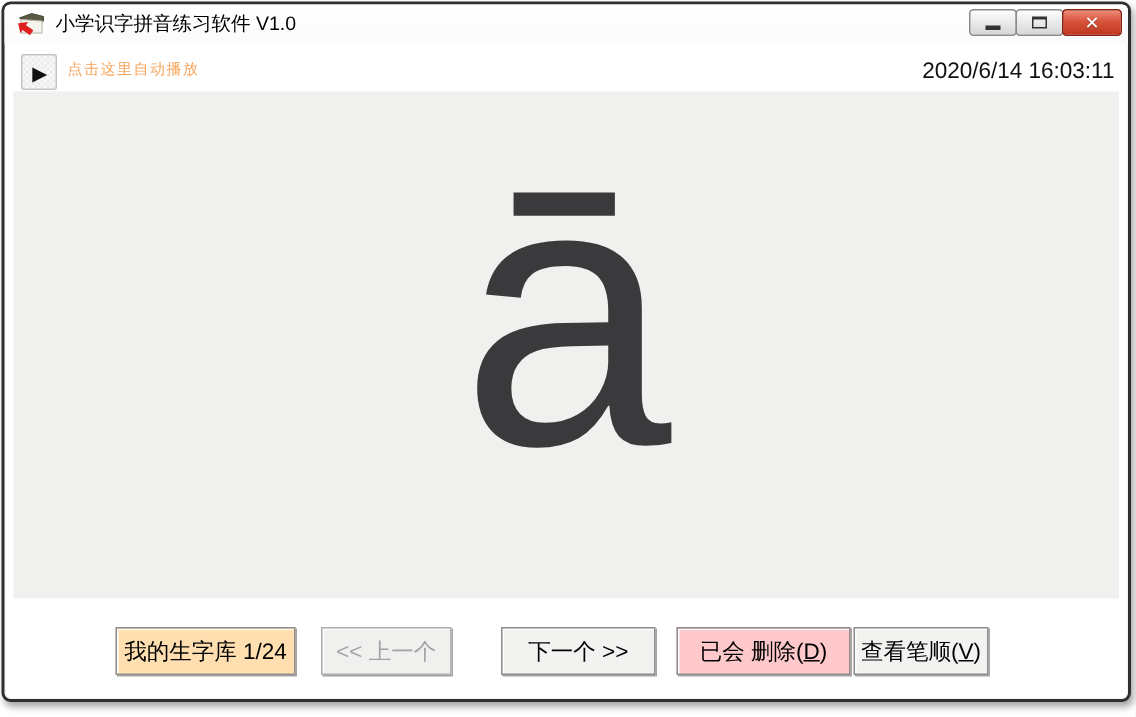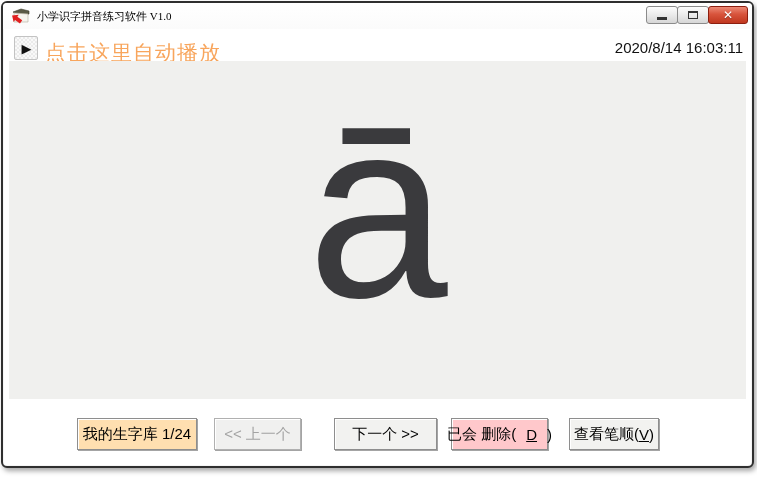--- a/index.html
+++ b/index.html
@@ -16,21 +16,21 @@
     box-shadow:2px 3px 5px rgba(0,0,0,0.35), inset 0 0 0 1px #f5f5f5;
   }
   
   .titlebar{
     position:absolute;left:0;top:0;right:0;height:26px;
     background:linear-gradient(#ffffff,#fbfbfb);
     border-top-left-radius:4px;border-top-right-radius:4px;
     display:flex;align-items:center;padding-left:8px;box-sizing:border-box;
   }
   .app-icon{width:20px;height:17px;margin-right:6px;flex:0 0 auto;}
-  .title-text{font-size:11px;color:#000;white-space:nowrap;font-family:Liberation Serif, serif;}
+  .title-text{font-size:13px;color:#000;white-space:nowrap;}
   .caption-buttons{
     position:absolute;top:3px;right:4px;display:flex;
   }
   .cap-btn{
     height:18px;box-sizing:border-box;border:1px solid #8b8b8b;
     display:flex;align-items:center;justify-content:center;
     margin-left:-1px;border-radius:3px;
     background:linear-gradient(#fdfdfd,#ececec 45%,#d6d6d6);
   }
   .cap-btn.min,.cap-btn.max{width:32px;}
@@ -45,21 +45,21 @@
   .play-button{
     position:absolute;left:11px;top:33px;width:24px;height:24px;
     box-sizing:border-box;border:1px solid #c3c3c3;border-radius:2px;
     background:repeating-conic-gradient(#f9f9f9 0% 25%, #ebebeb 0% 50%);
     background-size:4px 4px;
     display:flex;align-items:center;justify-content:center;cursor:pointer;
   }
   .play-glyph{font-size:13px;color:#111;line-height:1;margin-left:1px;}
   .autoplay-label{
     position:absolute;left:42px;top:36px;
-    font-size:21px;letter-spacing:1px;color:#f8a55c;white-space:nowrap;cursor:pointer;
+    font-size:10px;letter-spacing:1px;color:#f8a55c;white-space:nowrap;cursor:pointer;
   }
   .datetime{
     position:absolute;right:9px;top:36px;
     font-size:15px;color:#111;white-space:nowrap;
   }
   
   .char-panel{
     position:absolute;left:6px;top:58px;width:737px;height:338px;
     background:#f0f0ee;
     display:flex;align-items:center;justify-content:center;
@@ -75,21 +75,21 @@
     border:1px solid #8e8e8e;background:#f2f2f0;
     font-family:"Liberation Sans","DejaVu Sans",sans-serif;
     font-size:15px;color:#000;text-align:center;
     display:flex;align-items:center;justify-content:center;
     box-shadow:1px 1px 0 rgba(90,90,90,0.55), inset 1px 1px 0 #ffffff;
     cursor:pointer;white-space:nowrap;padding:0;
   }
   .btn.library{left:74px;width:120px;background:#ffdfb0;}
   .btn.prev{left:211px;width:87px;color:#a3a3a3;border-color:#b0b0b0;background:#f0f0ef;cursor:default;}
   .btn.next{left:331px;width:103px;}
-  .btn.delete{left:448px;width:97px;background:#ffc8cb;gap:10px;}
+  .btn.delete{left:448px;width:116px;background:#ffc8cb;}
   .btn.stroke{left:566px;width:90px;}
   .mnemonic{text-decoration:underline;}
 </style>
 </head>
 <body>
 
 <div class="window">
 
   <div class="titlebar">
     <svg class="app-icon" viewBox="0 0 20 17">
@@ -108,21 +108,21 @@
       <div class="cap-btn close">
         <span class="glyph-close">✕</span>
       </div>
     </div>
   </div>
 
   <div class="play-button">
     <span class="play-glyph">▶</span>
   </div>
   <span class="autoplay-label">点击这里自动播放</span>
-  <span class="datetime">2020/8/14 16:03:11</span>
+  <span class="datetime">2020/6/14 16:03:11</span>
 
   <div class="char-panel">
     <span class="pinyin">ā</span>
   </div>
 
   <button class="btn library">我的生字库 1/24</button>
   <button class="btn prev" disabled="">&lt;&lt; 上一个</button>
   <button class="btn next">下一个 &gt;&gt;</button>
   <button class="btn delete">
       <span>已会 删除(</span>

